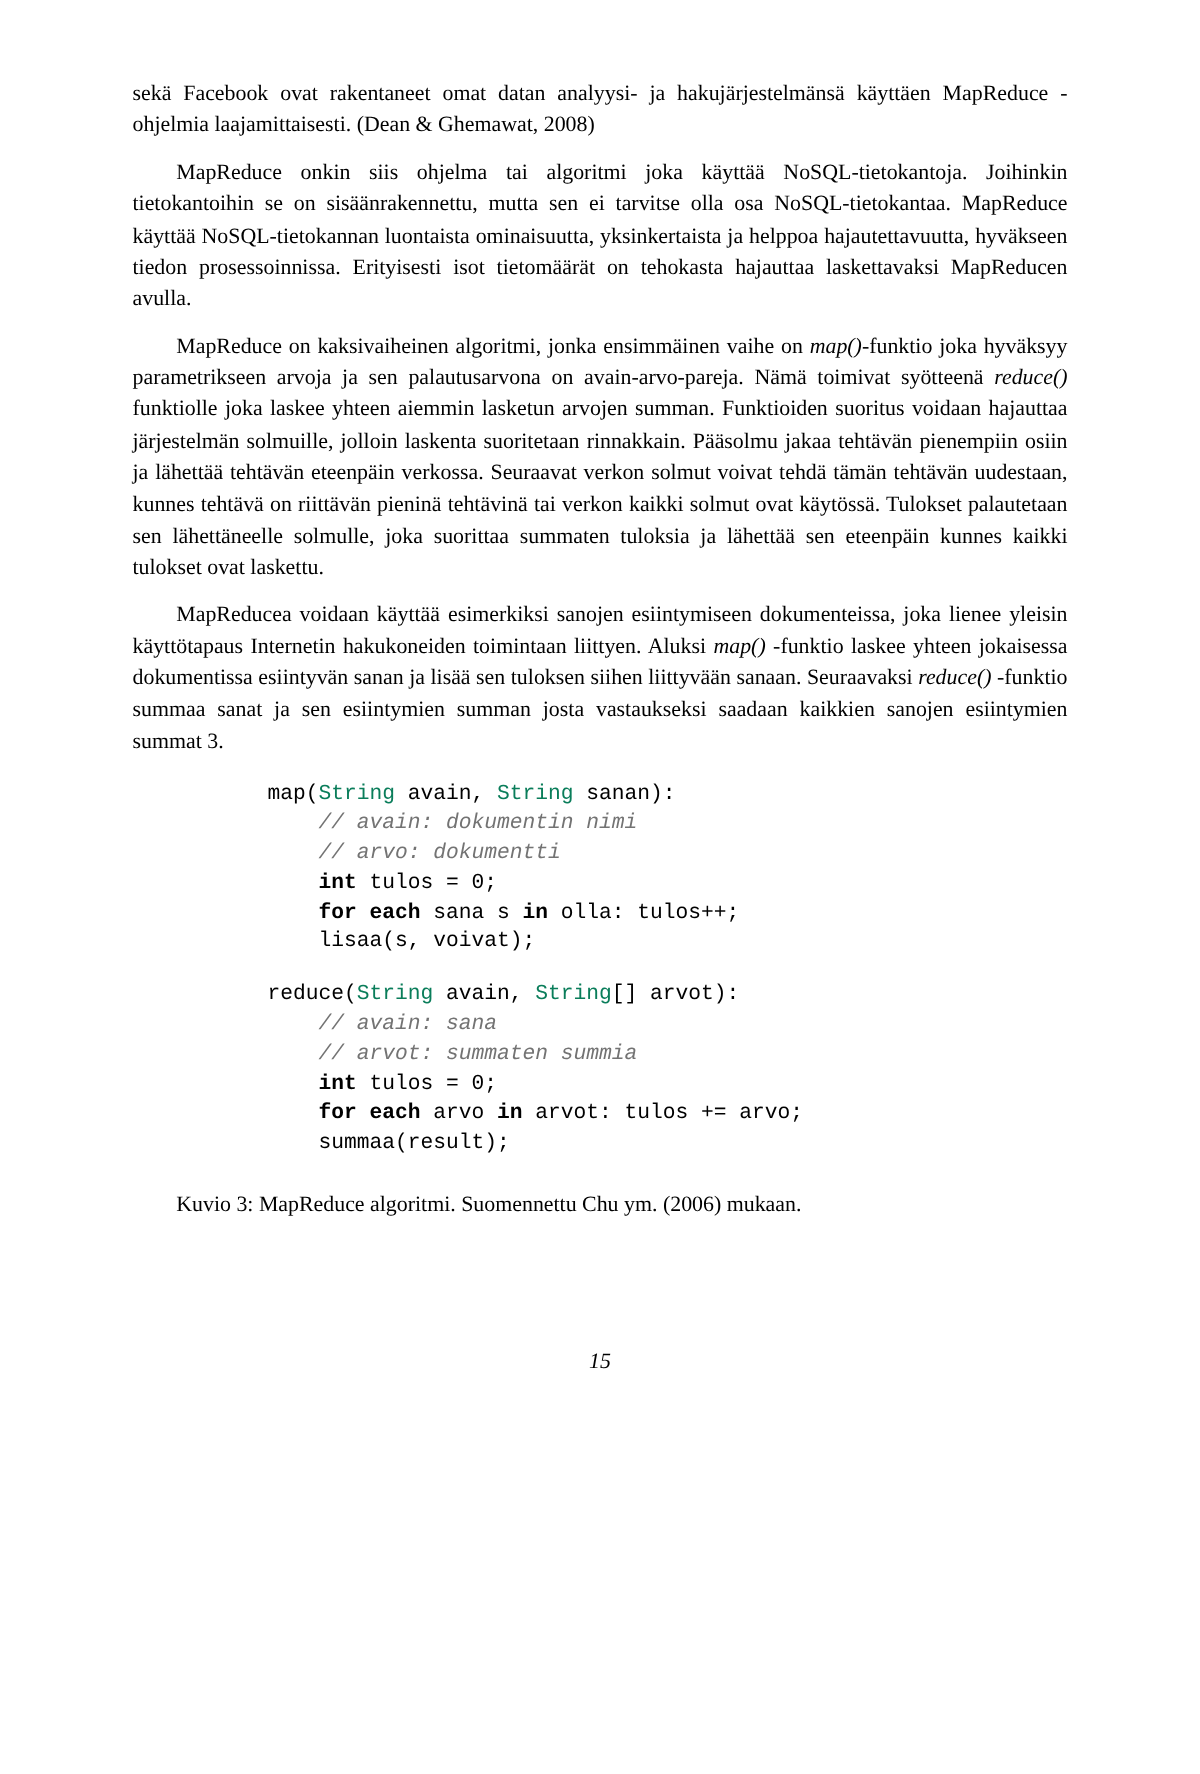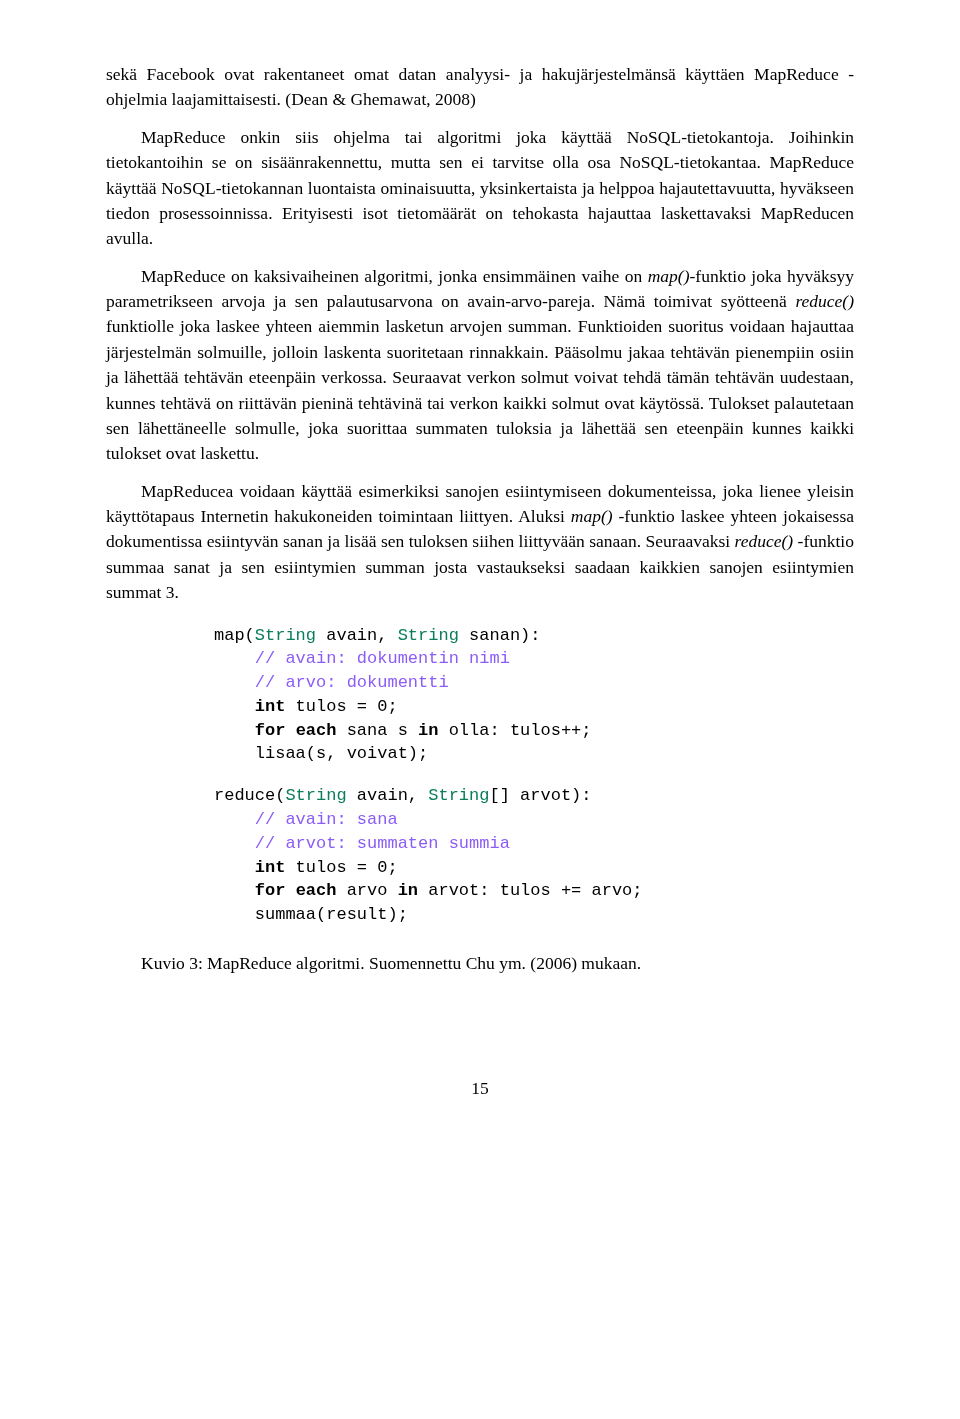--- a/index.html
+++ b/index.html
@@ -26,29 +26,30 @@
     }
     .code-block {
       font-family: "Courier New", Courier, monospace;
       font-size: 17px;
       line-height: 1.4;
       margin: 18px 0 18px 120px;
       white-space: pre;
     }
     .kw-type { color: #0a7d5a; }
     .kw-ctrl { color: #000; font-weight: bold; }
-    .comment { color: #8b5cf6; }
+    .comment { color: #737373; font-style: italic; }
     .caption {
       margin-top: 24px;
       text-indent: 2em;
     }
     .page-number {
       text-align: center;
       margin-top: 100px;
       font-size: 17.5px;
+      font-style: italic;
     }
   </style>
 </head>
 <body>
 
 <p><span>sekä Facebook ovat rakentaneet omat datan analyysi- ja hakujärjestelmänsä käyttäen MapReduce -ohjelmia laajamittaisesti. (Dean &amp; Ghemawat, 2008)</span></p>
 
 <p class="indent"><span>MapReduce onkin siis ohjelma tai algoritmi joka käyttää NoSQL-tietokantoja. Joihinkin tietokantoihin se on sisäänrakennettu, mutta sen ei tarvitse olla osa NoSQL-tietokantaa. MapReduce käyttää NoSQL-tietokannan luontaista ominaisuutta, yksinkertaista ja helppoa hajautettavuutta, hyväkseen tiedon prosessoinnissa. Erityisesti isot tietomäärät on tehokasta hajauttaa laskettavaksi MapReducen avulla.</span></p>
 
 <p class="indent"><span>MapReduce on kaksivaiheinen algoritmi, jonka ensimmäinen vaihe on </span><span class="italic">map()</span><span>-funktio joka hyväksyy parametrikseen arvoja ja sen palautusarvona on avain-arvo-pareja. Nämä toimivat syötteenä </span><span class="italic">reduce()</span><span> funktiolle joka laskee yhteen aiemmin lasketun arvojen summan. Funktioiden suoritus voidaan hajauttaa järjestelmän solmuille, jolloin laskenta suoritetaan rinnakkain. Pääsolmu jakaa tehtävän pienempiin osiin ja lähettää tehtävän eteenpäin verkossa. Seuraavat verkon solmut voivat tehdä tämän tehtävän uudestaan, kunnes tehtävä on riittävän pieninä tehtävinä tai verkon kaikki solmut ovat käytössä. Tulokset palautetaan sen lähettäneelle solmulle, joka suorittaa summaten tuloksia ja lähettää sen eteenpäin kunnes kaikki tulokset ovat laskettu.</span></p>

